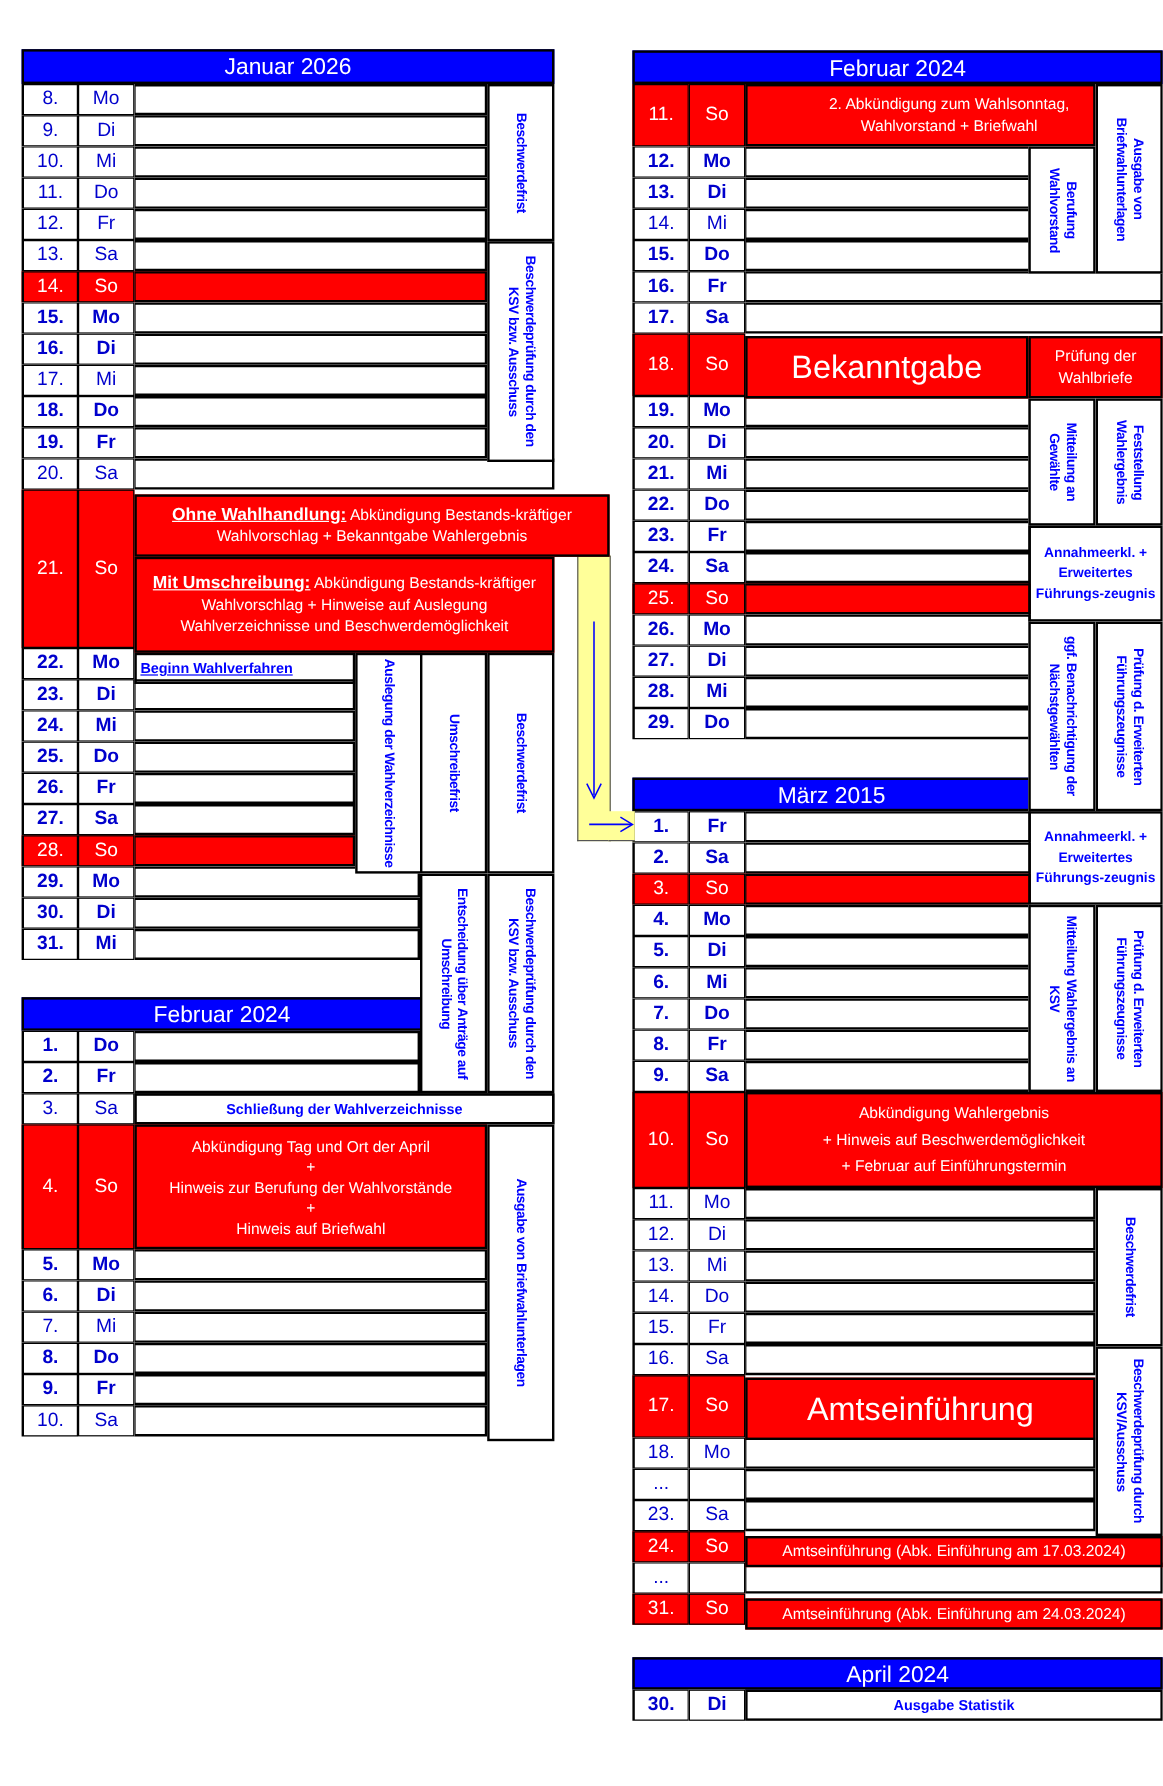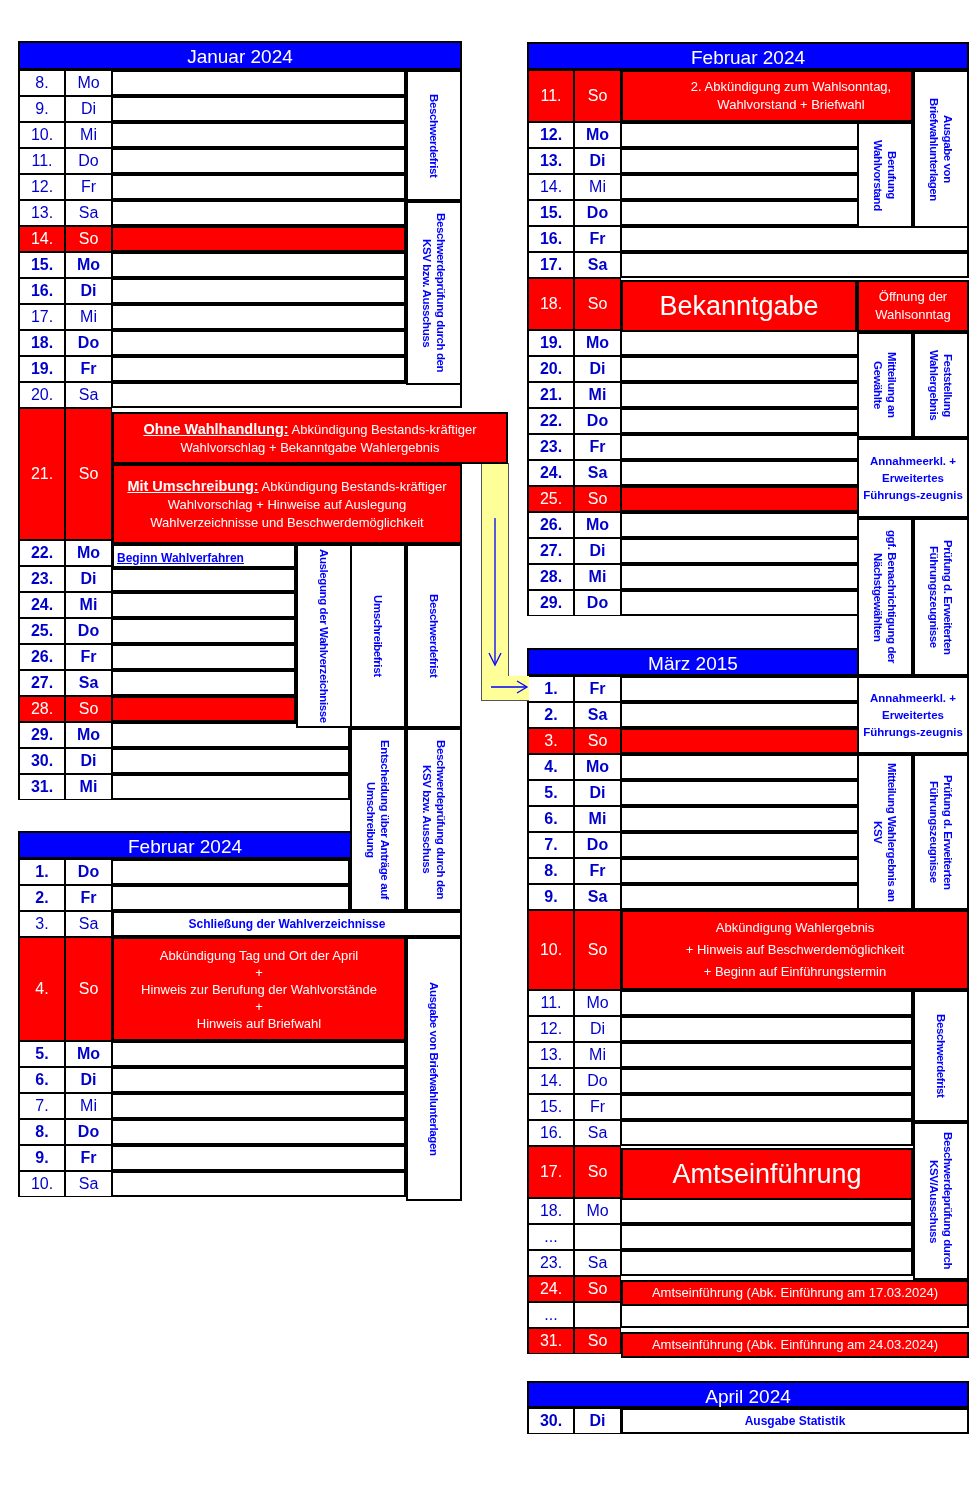--- a/index.html
+++ b/index.html
@@ -14,21 +14,21 @@
   .vlabel { border:2px solid #000; display:flex; align-items:center; justify-content:center; background:#fff; }
   .vtext { writing-mode:vertical-rl; color:#0000ff; font-weight:bold; font-size:11.5px; text-align:center; line-height:14px; letter-spacing:-0.4px; }
   .note { color:#fff; font-size:13px; text-align:center; line-height:18px; padding:2px 6px; }
   .note u { font-weight:bold; font-size:14.5px; }
   .bluebold { color:#0000ff; font-weight:bold; font-size:12px; }
   .big { font-size:27px; color:#fff; }
 </style>
 </head>
 <body>
 
-<div class="abs hdr" style="left:18px;top:41px;width:444px;height:29px;">Januar 2024</div>
+<div class="abs hdr" style="left:18px;top:41px;width:444px;height:29px;">Januar 2026</div>
 
 <div id="jan-rows">
     <div class="abs cell num" style="left:18px;top:70px;width:47px;height:26px;">8.</div>
     <div class="abs cell" style="left:65px;top:70px;width:47px;height:26px;">Mo</div>
     <div class="abs cell txt" style="left:112px;top:70px;width:294px;height:26px;"></div>
     <div class="abs cell num" style="left:18px;top:96px;width:47px;height:26px;">9.</div>
     <div class="abs cell" style="left:65px;top:96px;width:47px;height:26px;">Di</div>
     <div class="abs cell txt" style="left:112px;top:96px;width:294px;height:26px;"></div>
     <div class="abs cell num" style="left:18px;top:122px;width:47px;height:26px;">10.</div>
     <div class="abs cell" style="left:65px;top:122px;width:47px;height:26px;">Mi</div>
@@ -323,21 +323,21 @@
 <div class="abs vlabel" style="left:913px;top:70px;width:56px;height:158px;">
     <span class="vtext">Ausgabe von Briefwahlunterlagen</span>
   </div>
 <div class="abs vlabel" style="left:857px;top:122px;width:56px;height:106px;">
     <span class="vtext">Berufung Wahlvorstand</span>
   </div>
 <div class="abs red" style="left:621px;top:280px;width:236px;height:52px;display:flex;flex-direction:column;align-items:center;justify-content:center;border:2px solid #000;">
     <span class="big">Bekanntgabe</span>
   </div>
 <div class="abs red" style="left:857px;top:280px;width:112px;height:52px;display:flex;flex-direction:column;align-items:center;justify-content:center;border:2px solid #000;">
-    <div class="note">Öffnung der Wahlsonntag</div>
+    <div class="note">Prüfung der Wahlbriefe</div>
   </div>
 <div class="abs vlabel" style="left:857px;top:332px;width:56px;height:106px;">
     <span class="vtext">Mitteilung an Gewählte</span>
   </div>
 <div class="abs vlabel" style="left:913px;top:332px;width:56px;height:106px;">
     <span class="vtext">Feststellung Wahlergebnis</span>
   </div>
 <div class="abs " style="left:857px;top:438px;width:112px;height:80px;display:flex;flex-direction:column;align-items:center;justify-content:center;border:2px solid #000;">
     <div class="bluebold" style="text-align:center;font-size:11.5px;line-height:17px;padding:0 2px">Annahmeerkl. + Erweitertes Führungs-zeugnis</div>
   </div>
@@ -353,21 +353,21 @@
 <div class="abs vlabel" style="left:857px;top:754px;width:56px;height:156px;">
     <span class="vtext">Mitteilung Wahlergebnis an KSV</span>
   </div>
 <div class="abs vlabel" style="left:913px;top:754px;width:56px;height:156px;">
     <span class="vtext">Prüfung d. Erweiterten Führungszeugnisse</span>
   </div>
 <div class="abs red" style="left:621px;top:910px;width:348px;height:80px;display:flex;flex-direction:column;align-items:center;justify-content:center;border:2px solid #000;">
     <div class="note" style="line-height:22px">
       <div>Abkündigung Wahlergebnis</div>
       <div>+ Hinweis auf Beschwerdemöglichkeit</div>
-      <div>+ Beginn auf Einführungstermin</div>
+      <div>+ Februar auf Einführungstermin</div>
     </div>
   </div>
 <div class="abs vlabel" style="left:913px;top:990px;width:56px;height:132px;">
     <span class="vtext">Beschwerdefrist</span>
   </div>
 <div class="abs red" style="left:621px;top:1148px;width:292px;height:52px;display:flex;flex-direction:column;align-items:center;justify-content:center;border:2px solid #000;">
     <span class="big">Amtseinführung</span>
   </div>
 <div class="abs vlabel" style="left:913px;top:1122px;width:56px;height:158px;">
     <span class="vtext">Beschwerdeprüfung durch KSV/Ausschuss</span>

